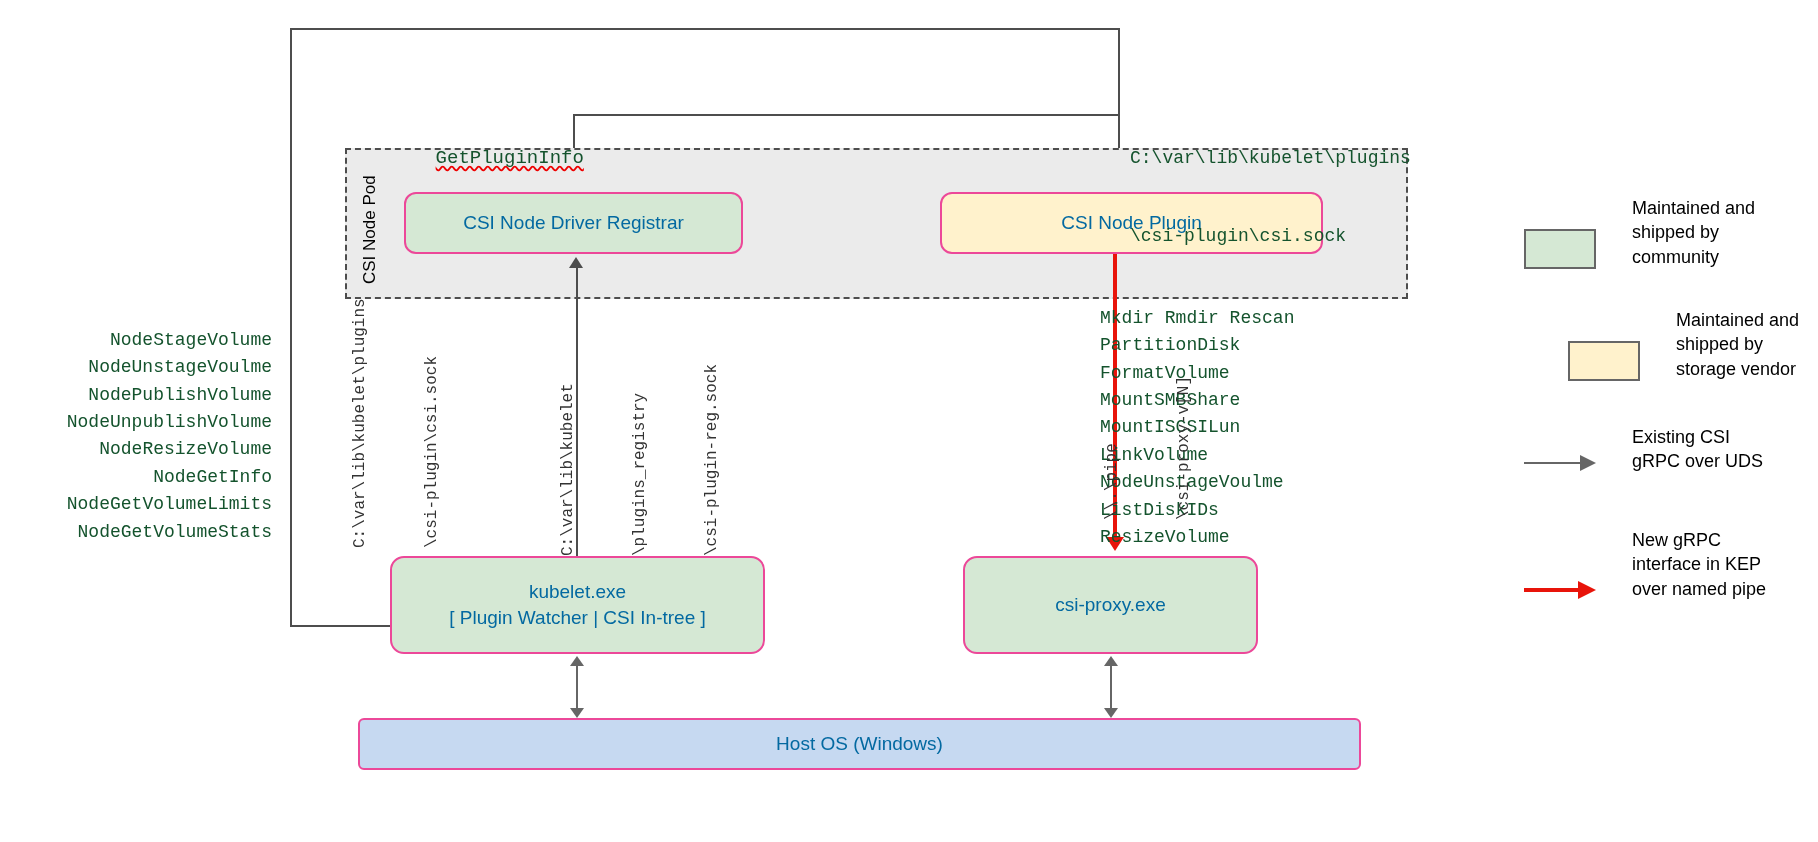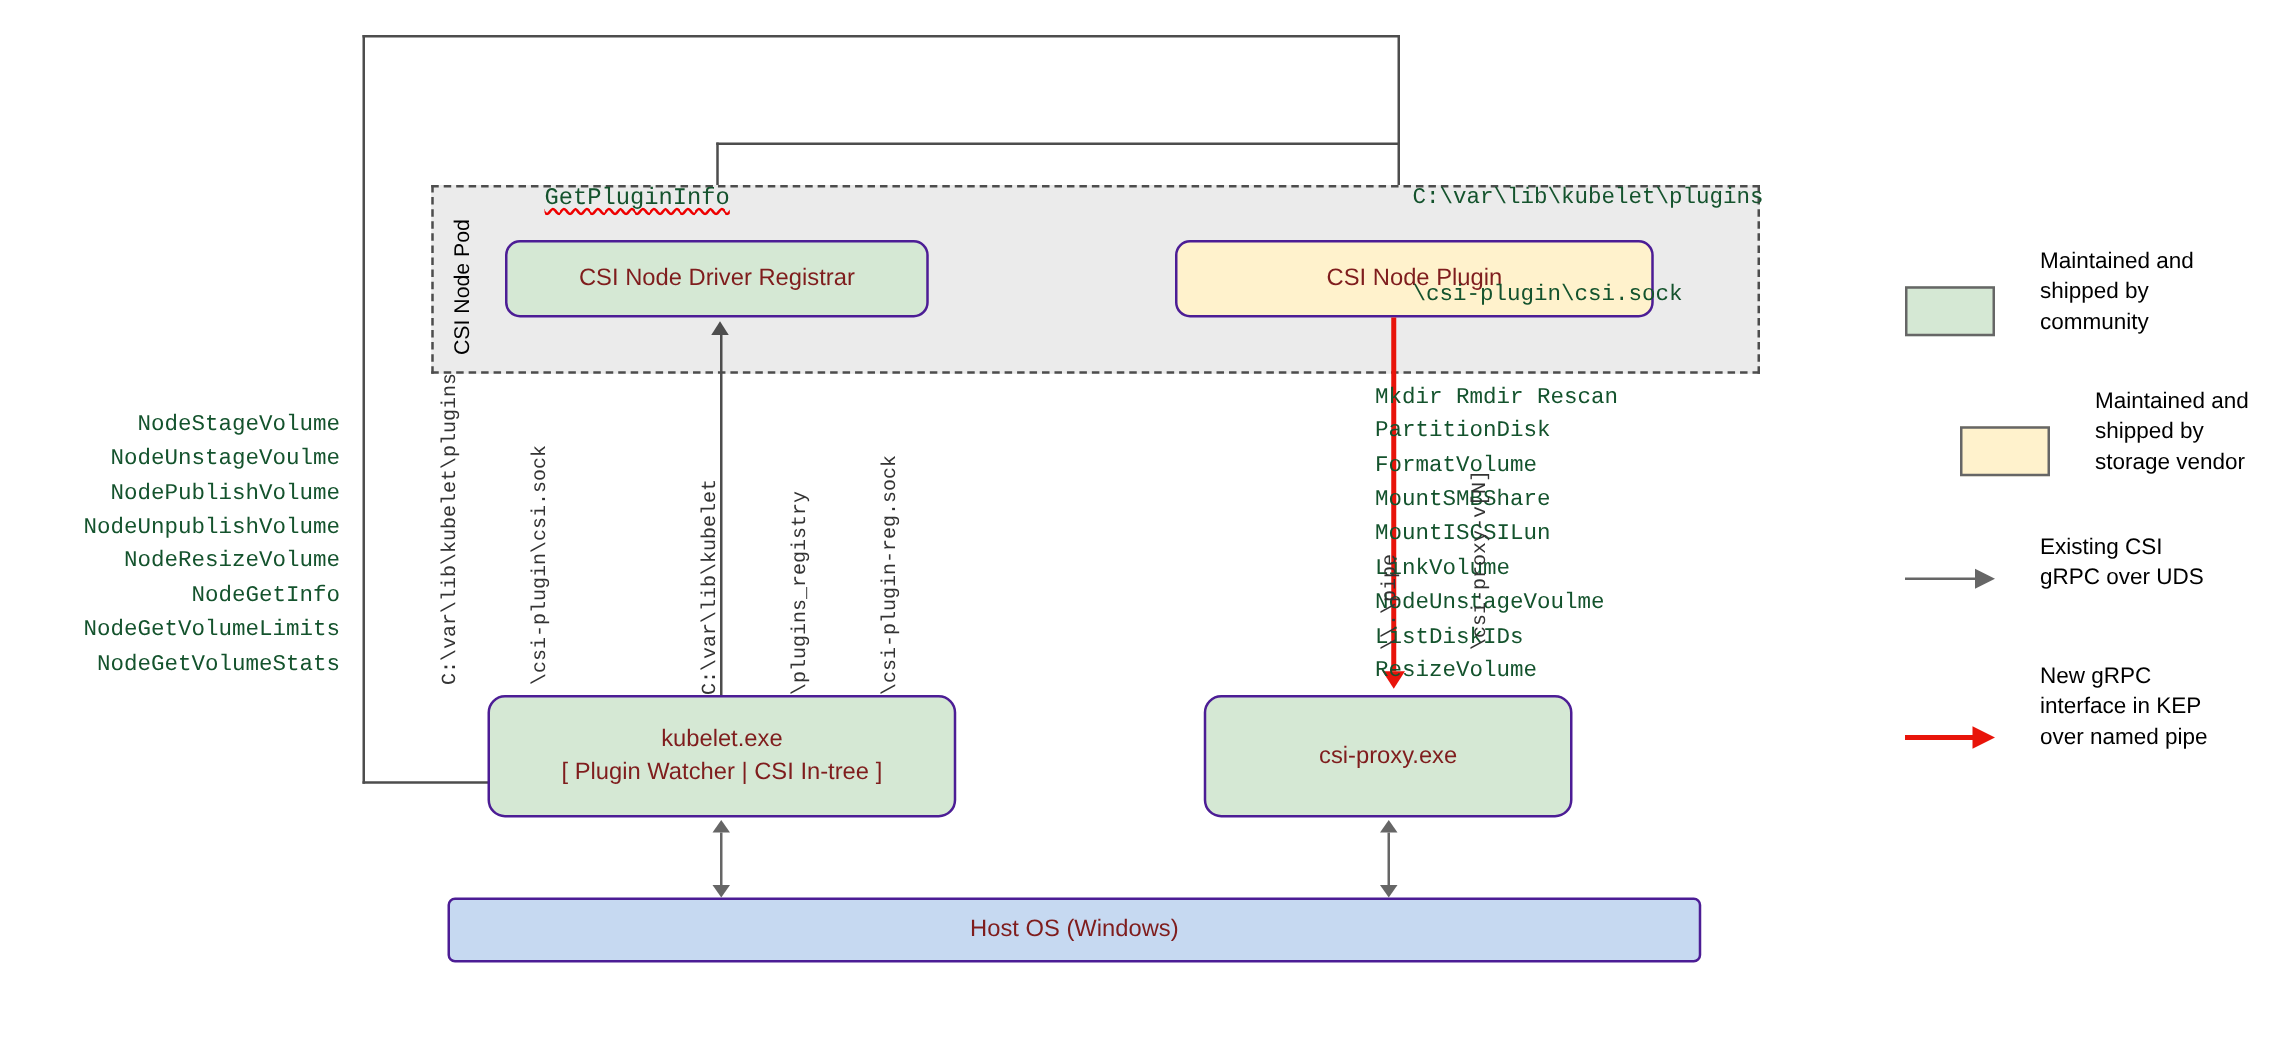--- a/index.html
+++ b/index.html
@@ -43,31 +43,31 @@
     text-align: left;
   }
   .pod-label-inner {
     display: block;
     transform: translate(-118px, 8px);
   }
 
   
   .node {
     position: absolute;
-    border: 2px solid #4c1d95;
+    border: 2px solid #ec4899;
     border-radius: 12px;
     box-sizing: border-box;
     display: flex;
     flex-direction: column;
     align-items: center;
     justify-content: center;
     font-size: 19px;
     line-height: 1.35;
     text-align: center;
-    color: #7f1d1d;
+    color: #0369a1;
   }
   .green { background: #d5e8d4; }
   .yellow { background: #fff2cc; }
   .blue  { background: #c6d9f1; }
 
   #registrar { left: 404px;  top: 192px; width: 339px; height: 62px; }
   #nodeplugin{ left: 940px;  top: 192px; width: 383px; height: 62px; }
   #kubelet   { left: 390px;  top: 556px; width: 375px; height: 98px;
                border-radius: 14px; }
   #csiproxy  { left: 963px;  top: 556px; width: 295px; height: 98px;

